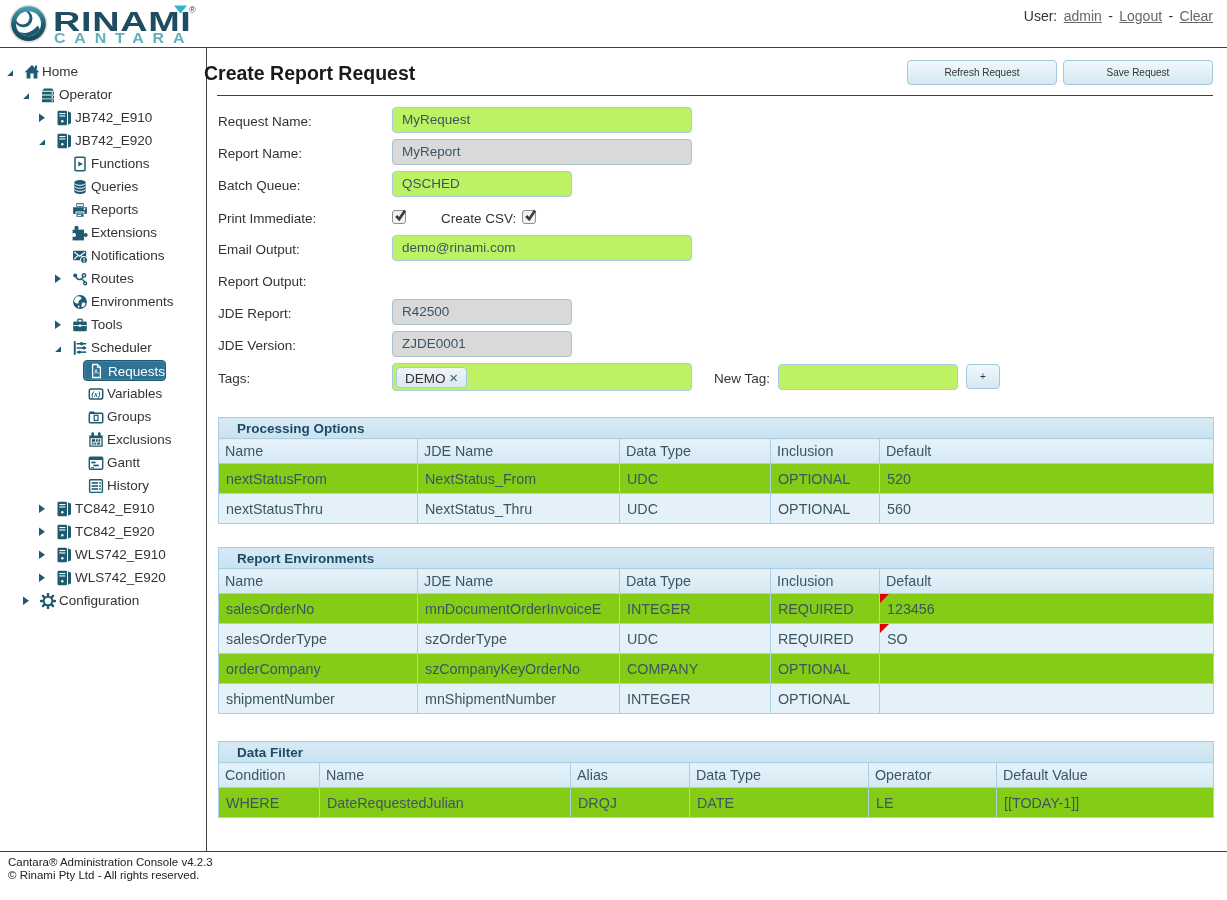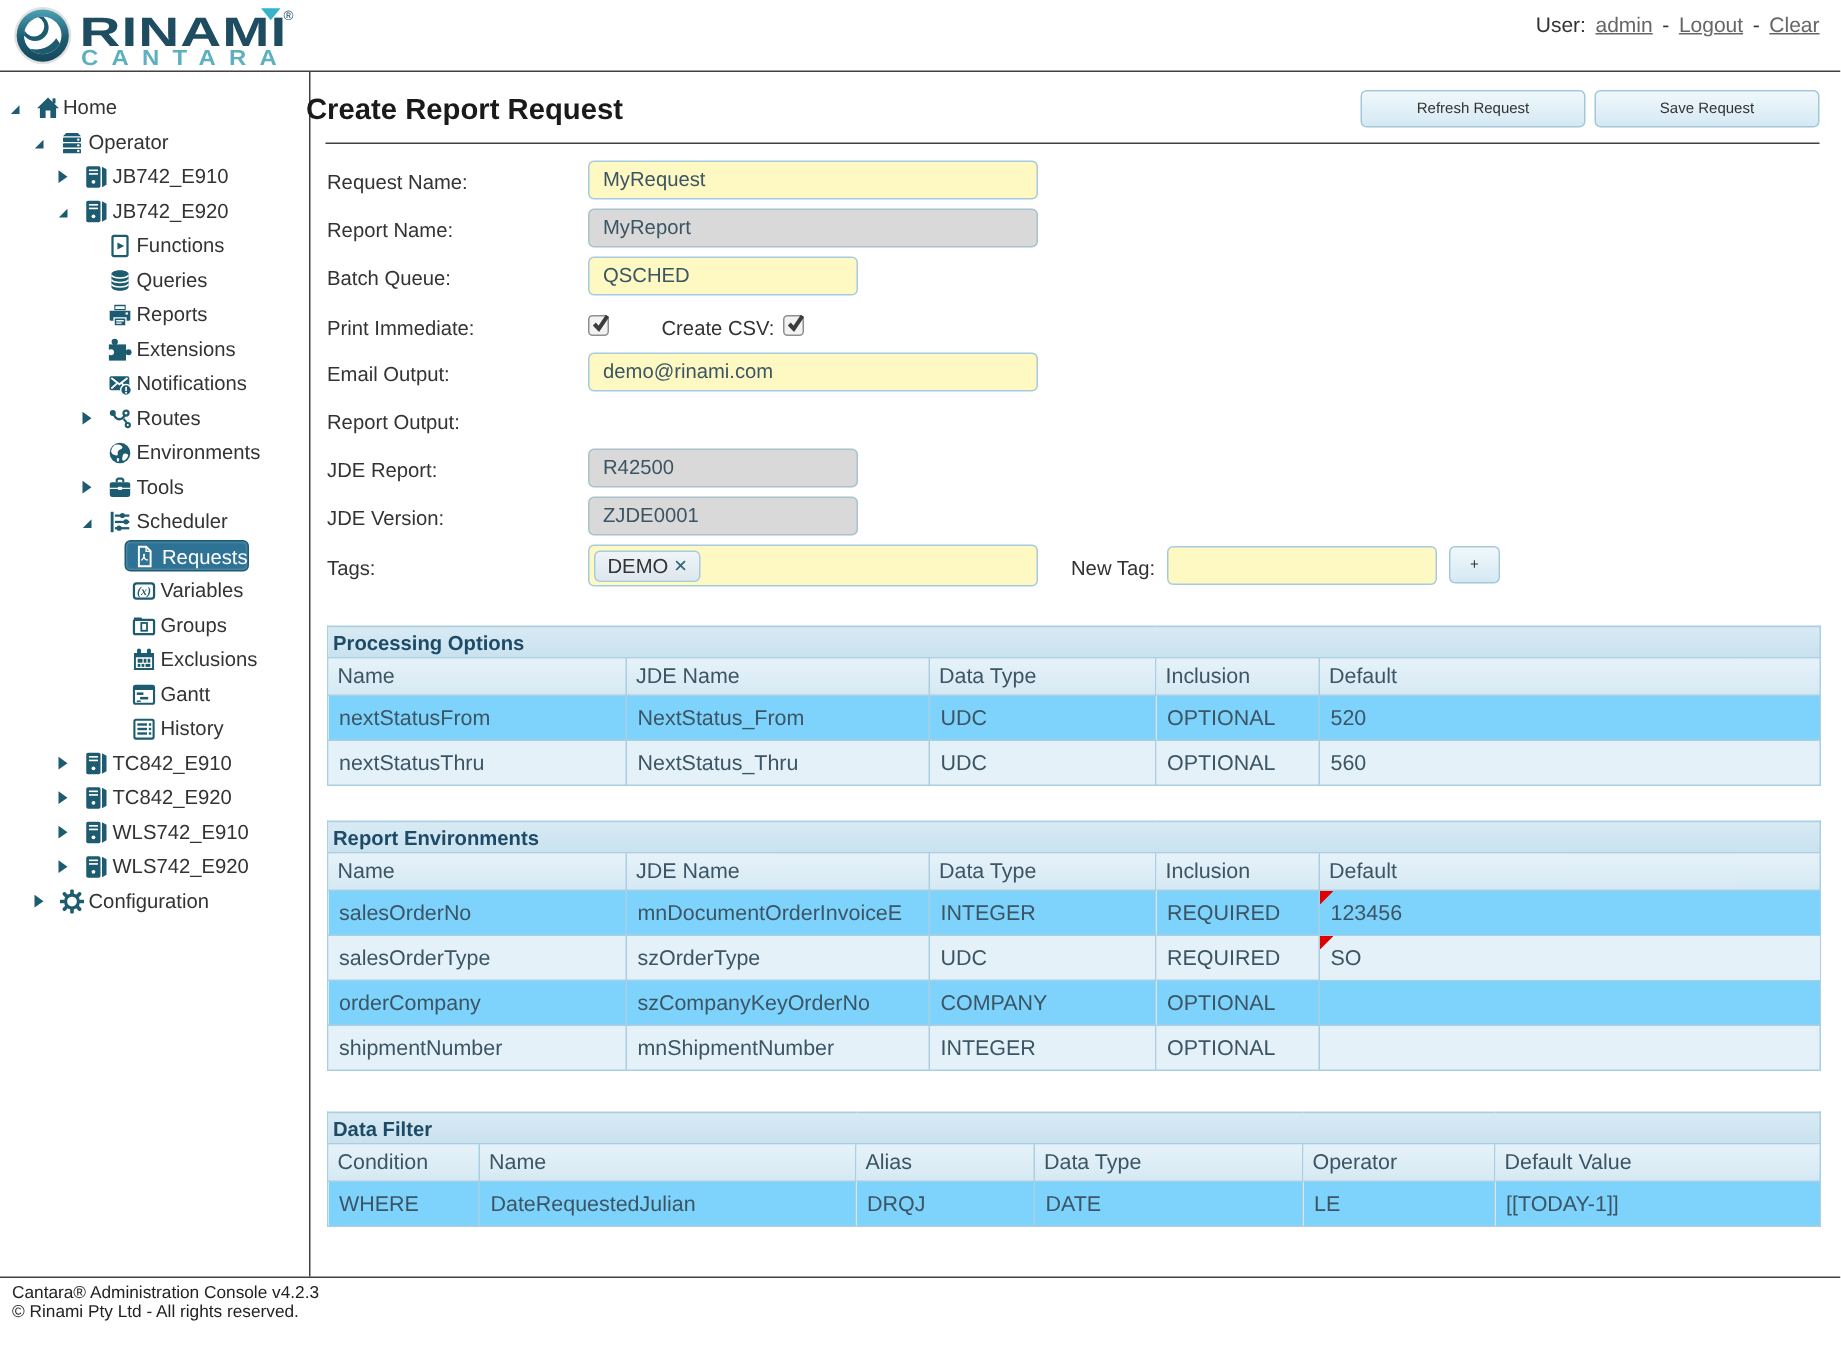--- a/index.html
+++ b/index.html
@@ -24,32 +24,32 @@
 .tlbl { position:absolute; top:0; }
 .sel { position:absolute; left:83px; top:1px; width:83px; height:21px; background:#2e7296; border:1px solid #1d5b70; border-radius:4px; box-shadow:inset 0 0 2px rgba(255,255,255,.4); }
 .sel .tlbl { color:#fff; left:24px; top:-1px; font-size:13.5px;text-align:right; }
 
 #mtitle { position:absolute; left:204px; top:62px; font-size:19.5px; font-weight:bold; color:#1a1a1a; }
 #mrule { position:absolute; left:217px; top:94.5px; width:996px; height:1.5px; background:#414141; }
 .btn { position:absolute; height:25px; border:1px solid #a2c8da; border-radius:4px; background:linear-gradient(#f0f8fc,#d5e9f3); font-size:10px; color:#333; text-align:center; line-height:23px; font-family:"Liberation Sans",sans-serif; }
 #btn1 { left:907px; top:60px; width:150px; }
 #btn2 { left:1063px; top:60px; width:150px; }
 .lbl { position:absolute; left:218px; font-size:13.5px; color:#333; }
-.inp { position:absolute; left:392px; height:26px; line-height:24px; width:300px; background:#fef9c3; border:1px solid #a6cbde; border-radius:4px; padding-left:9px; font-size:13.5px; color:#3c5564; }
+.inp { position:absolute; left:392px; height:26px; line-height:24px; width:300px; background:#bef264; border:1px solid #a6cbde; border-radius:4px; padding-left:9px; font-size:13.5px; color:#3c5564; }
 .gray { background:#d9d9d9; border-color:#a9c2cd; }
 .w180 { width:180px; }
 .cb { position:absolute; width:14px; height:14px; background:#f2f2f2; border:1px solid #8f8f8f; border-radius:3px; }
 .cb svg { position:absolute; left:1px; top:-2px; }
 
 table { border-collapse:collapse; table-layout:fixed; width:996px; font-size:13.5px; }
 .tbl { position:absolute; left:218px; }
 td, th { border:1px solid #abcfe2; padding:0 0 0 7px; text-align:left; overflow:hidden; }
-tr.tt td { height:21px; font-weight:bold; color:#1d4a66; background:linear-gradient(#d8eaf4,#c9e2ef); font-size:13.5px; padding-left:3px; }
+tr.tt td { height:21px; font-weight:bold; color:#1d4a66; background:linear-gradient(#d8eaf4,#c9e2ef); font-size:13.5px; padding-left:18px; }
 tr.th td { height:25px; color:#3c5564; background:linear-gradient(#e6f2f9,#d5e9f3); font-size:14.3px; padding-left:6px; }
-tr.r td { height:30px; color:#3c5564; background:#7dd3fc; font-size:14.3px; }
+tr.r td { height:30px; color:#3c5564; background:#84cc16; font-size:14.3px; }
 tr.r2 td { background:#e5f1f8; }
 td.req { position:relative; }
 td.req:before { content:""; position:absolute; left:0; top:0; width:9px; height:9px; background:#e10000; clip-path:polygon(0 0,100% 0,0 100%); }
 </style>
 </head>
 <body>
 <div id="page">
 
   <div id="logo">
   <svg width="195" height="44" viewBox="0 0 195 44">

